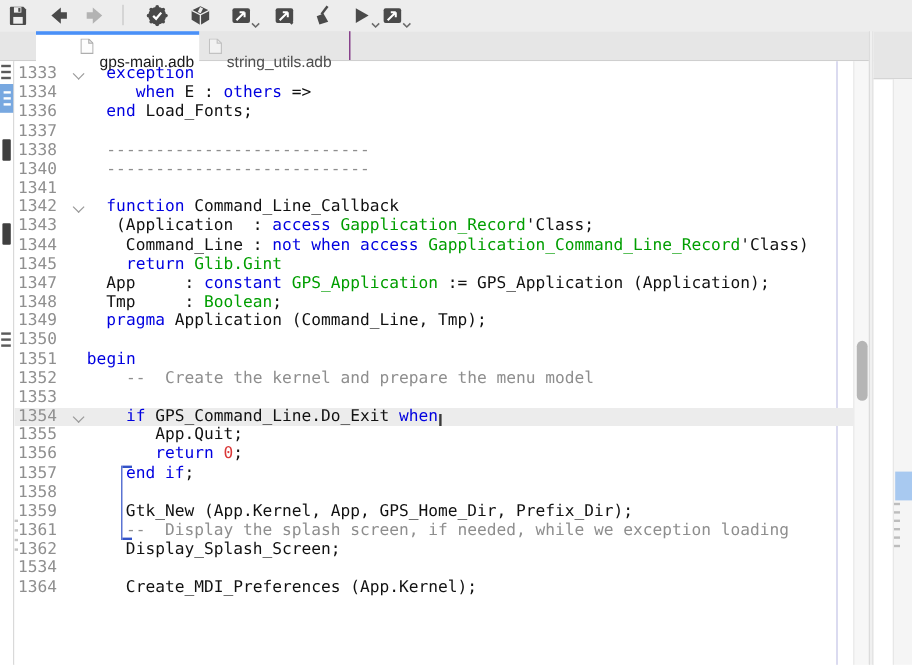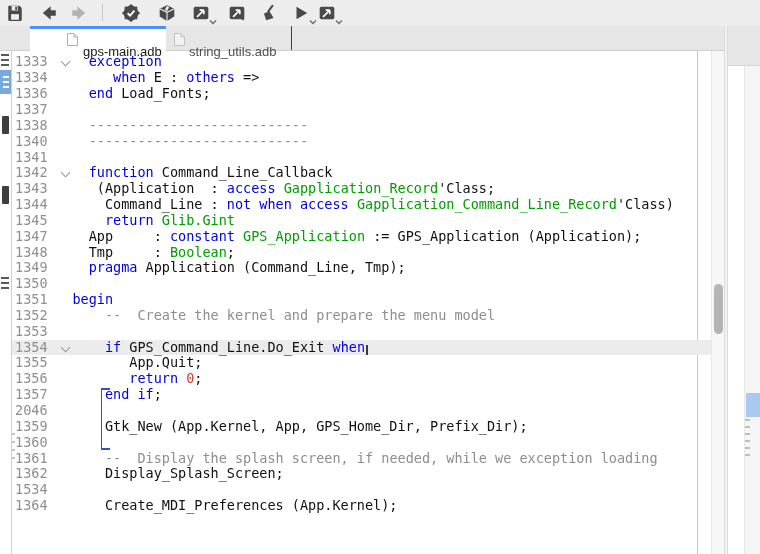--- a/index.html
+++ b/index.html
@@ -285,30 +285,26 @@
       </div>
       <div class="row">
         <span class="ln">1356</span>
         <pre class="codeln"><span>          </span><span class="sy-k">return</span><span> </span><span class="sy-n">0</span><span>;</span></pre>
       </div>
       <div class="row">
         <span class="ln">1357</span>
         <pre class="codeln"><span>       </span><span class="sy-k">end</span><span> </span><span class="sy-k">if</span><span>;</span></pre>
       </div>
       <div class="row">
-        <span class="ln">2046</span>
+        <span class="ln">1358</span>
         <pre class="codeln"></pre>
       </div>
       <div class="row">
         <span class="ln">1359</span>
         <pre class="codeln"><span>       Gtk_New (App.Kernel, App, GPS_Home_Dir, Prefix_Dir);</span></pre>
-      </div>
-      <div class="row">
-        <span class="ln">1360</span>
-        <pre class="codeln"></pre>
       </div>
       <div class="row">
         <span class="ln">1361</span>
         <pre class="codeln"><span>       </span><span class="sy-c">--  Display the splash screen, if needed, while we exception loading</span></pre>
       </div>
       <div class="row">
         <span class="ln">1362</span>
         <pre class="codeln"><span>       Display_Splash_Screen;</span></pre>
       </div>
       <div class="row">

